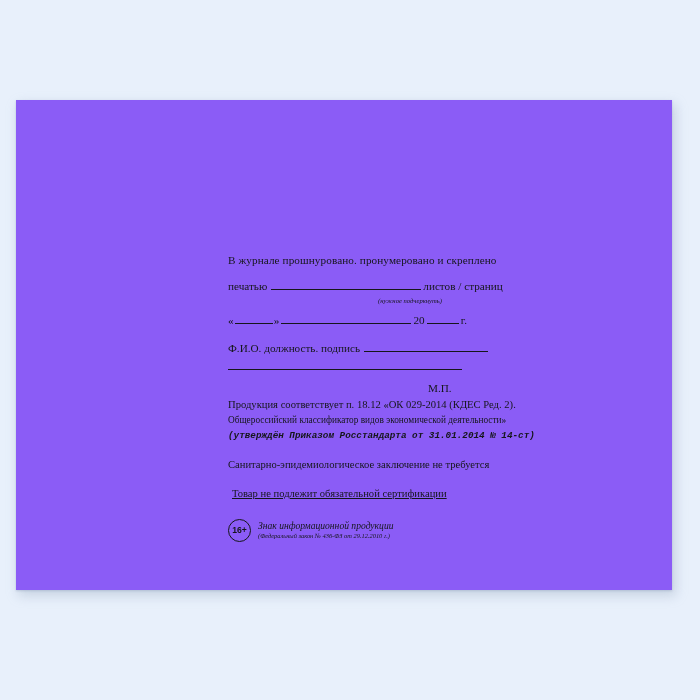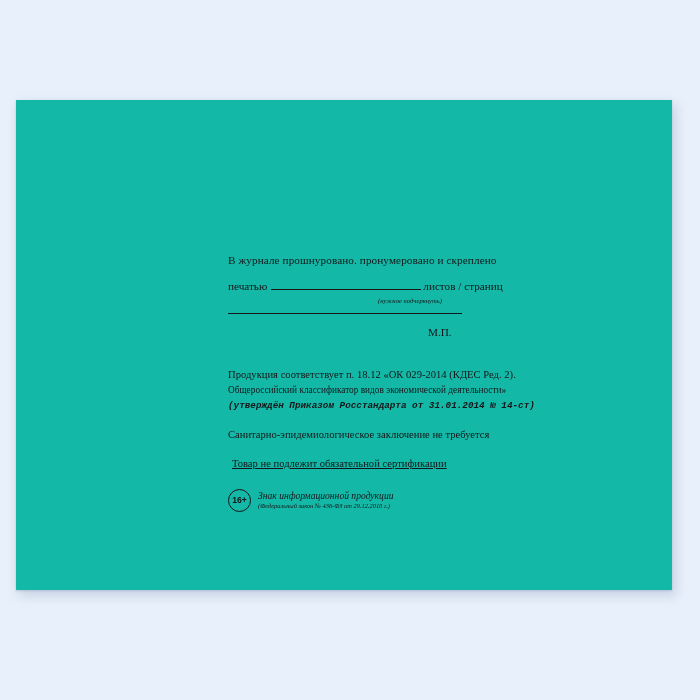--- a/index.html
+++ b/index.html
@@ -27,21 +27,21 @@
     background: rgba(120,140,170,0.28);
     filter: blur(6px);
     border-radius: 2px;
   }
   .page {
     position: absolute;
     left: 16px;
     top: 100px;
     width: 656px;
     height: 490px;
-    background: #14b8a6;
+    background: #8b5cf6;
     box-shadow: 0 1px 2px rgba(90,110,150,0.25);
   }
   .content {
     position: absolute;
     left: 212px;
     top: 152px;
     width: 400px;
     color: #15161a;
   }
 
@@ -121,21 +121,20 @@
   }
   .r-mp {
     text-align: left;
     padding-left: 200px;
     margin-bottom: 0;
     font-size: 11.2px;
   }
 
   
   .b2 {
-    margin-top: 26px;
     font-size: 10.6px;
     line-height: 1.5;
   }
   .b2 .p1 { margin: 0 0 1px 0; }
   .b2 .p2 { margin: 0 0 1px 0; font-size: 9.3px; }
   .b2 .p3 { margin: 0 0 14px 0; font-size: 9.3px; font-style: italic; font-weight: bold; font-family: Liberation Mono, monospace; }
   .b2 .p4 { margin: 0 0 13px 0; }
   .b2 .p5 { margin: 0 0 13px 0; padding-left: 4px; text-decoration: underline; }
   .b2 .p6 { margin: 0 0 8px 0; }
 
@@ -184,21 +183,27 @@
       <div class="b1">
 
         <div class="row r-head">В журнале прошнуровано. пронумеровано и скреплено</div>
 
         <div class="row r-seal">
           <span>печатью</span><span class="dots-long"></span><span>листов / страниц</span>
         </div>
 
         <div class="under-note">(нужное подчеркнуть)</div>
 
-
+        <div class="row r-date">
+          <span>«</span><span class="line-xs"></span><span>»</span><span class="line-md"></span><span>20</span><span class="line-sm"></span><span>г.</span>
+        </div>
+
+        <div class="row r-fio">
+          <span>Ф.И.О. должность. подпись</span><span class="line-fio"></span>
+        </div>
 
         <div class="rule-full"></div>
 
         <div class="r-mp">М.П.</div>
       </div>
 
       <div class="b2">
         <div class="p1">Продукция соответствует п. 18.12 «ОК 029-2014 (КДЕС Ред. 2).</div>
         <div class="p2">Общероссийский классификатор видов экономической деятельности»</div>
         <div class="p3">(утверждён Приказом Росстандарта от 31.01.2014 № 14-ст)</div>

